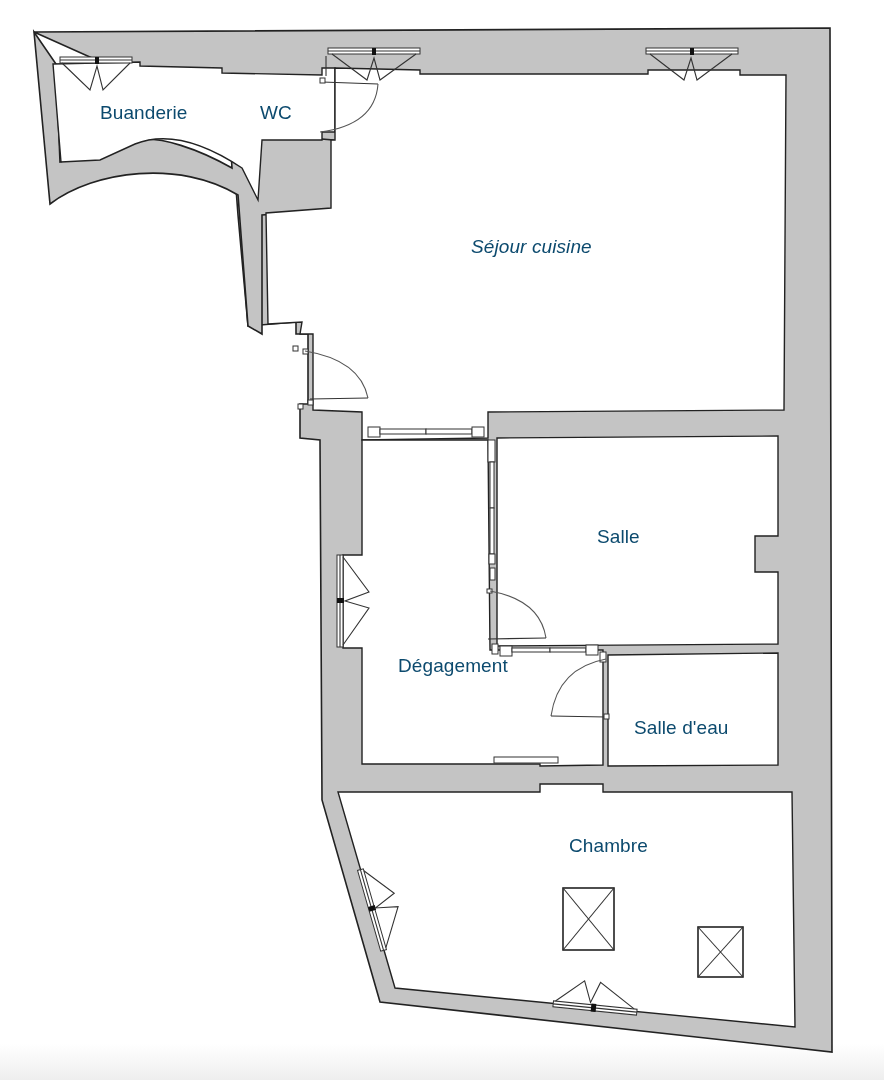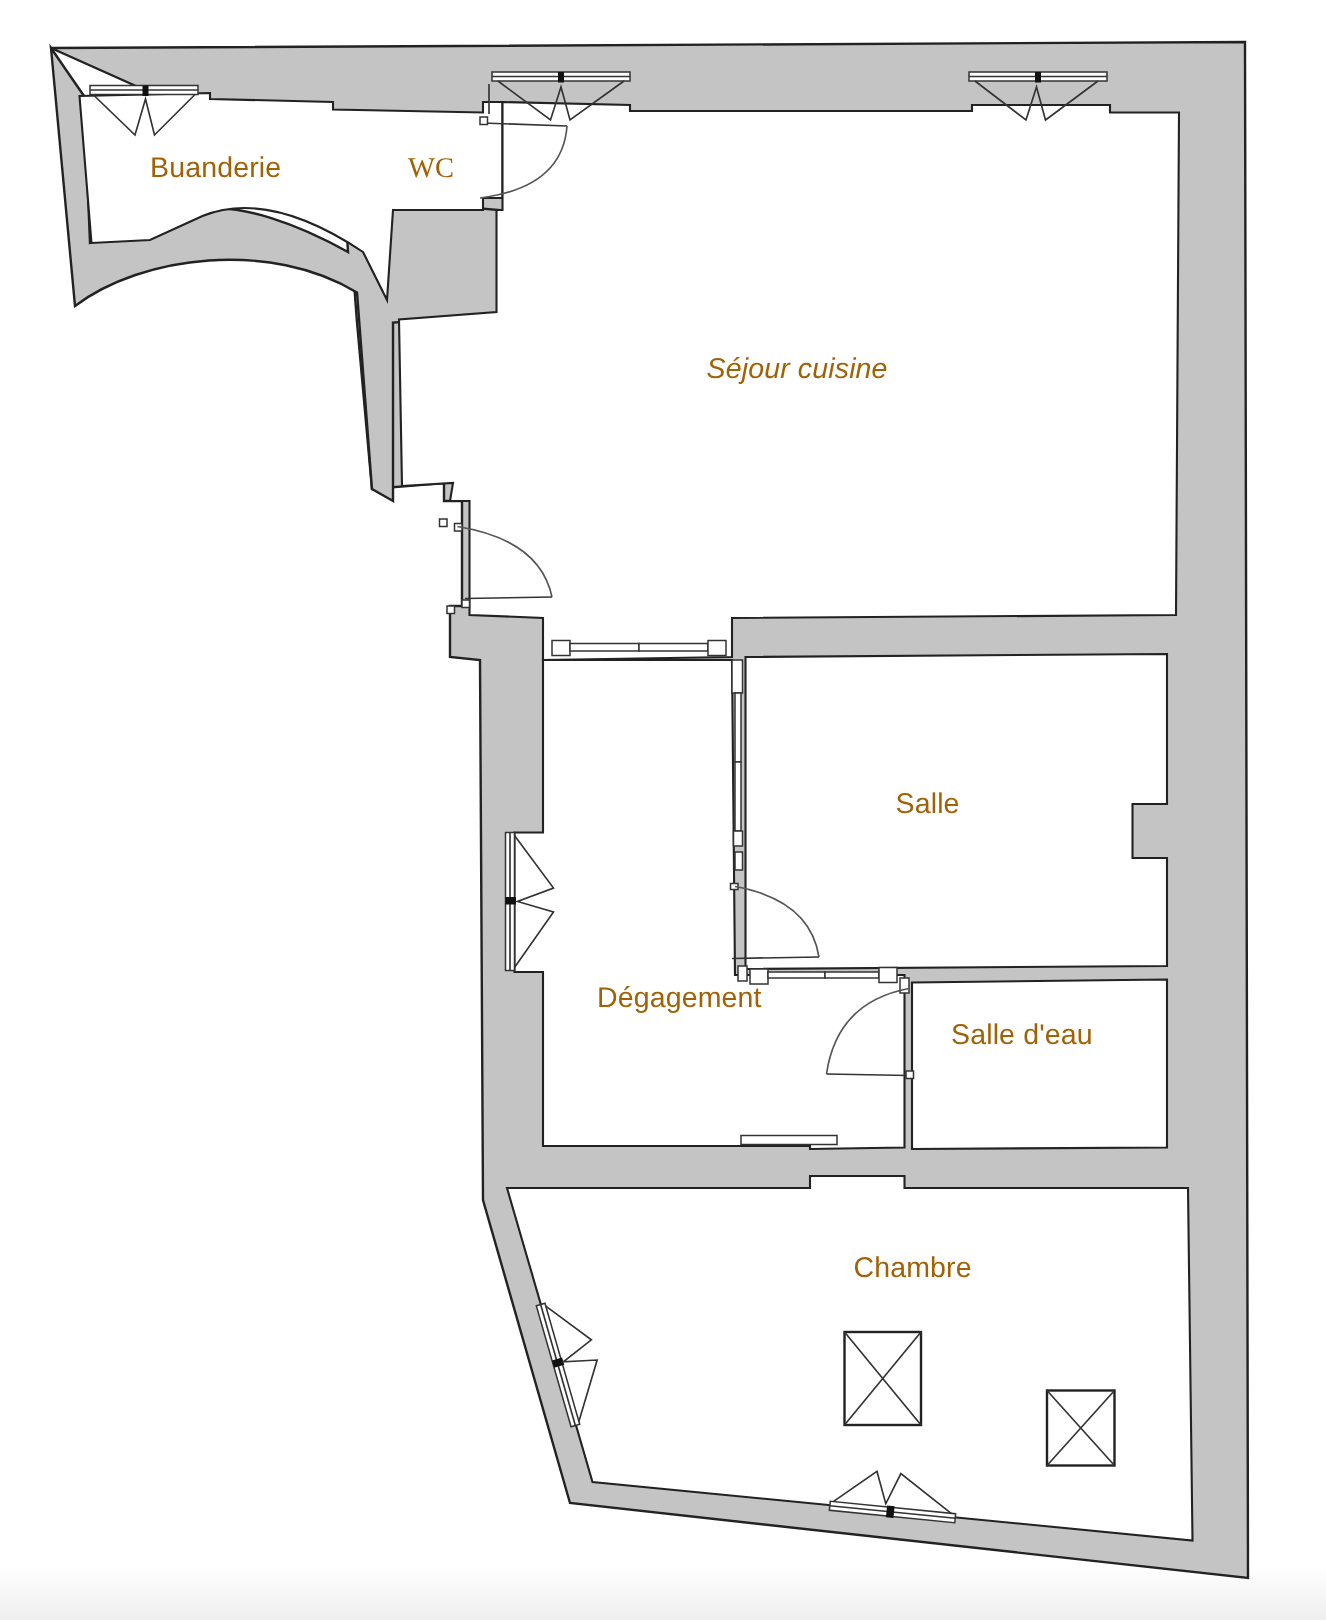--- a/index.html
+++ b/index.html
@@ -4,21 +4,21 @@
   <style>
     html, body { margin: 0; padding: 0; background: #ffffff; }
     body { width: 884px; height: 1080px; overflow: hidden; position: relative; font-family: "Liberation Sans", sans-serif; }
     #plan { position: absolute; left: 0; top: 0; width: 884px; height: 1080px; }
     .wall { fill: #c4c4c4; stroke: #222; stroke-width: 1.6; stroke-linejoin: miter; }
     .room-floor { fill: #ffffff; stroke: #222; stroke-width: 1.4; }
     .thin { fill: none; stroke: #333; stroke-width: 1.1; }
     .glass { fill: #ffffff; stroke: #333; stroke-width: 1; }
     .arc { fill: none; stroke: #555; stroke-width: 1.1; }
     .hinge { fill: #111; }
-    .room-label { position: absolute; font-size: 19px; color: #a16207; white-space: nowrap; letter-spacing: 0.1px; }
+    .room-label { position: absolute; font-size: 19px; color: #0c4a6e; white-space: nowrap; letter-spacing: 0.1px; }
     .bottom-fade { position: absolute; left: 0; bottom: 0; width: 884px; height: 36px; background: linear-gradient(#ffffff, #eeeeee); }
   </style>
 </head>
 <body>
 
 <div class="bottom-fade"></div>
 
 <svg id="plan" viewBox="0 0 884 1080" xmlns="http://www.w3.org/2000/svg">
 
   <g>
@@ -156,18 +156,18 @@
     </g>
     <g>
       <rect x="698" y="927" width="45" height="50" fill="#fff" stroke="#222" stroke-width="1.6"></rect>
       <line class="thin" x1="698" y1="927" x2="743" y2="977"></line>
       <line class="thin" x1="743" y1="927" x2="698" y2="977"></line>
     </g>
   </g>
 </svg>
 
 <div class="room-label" style="left:100px;top:102px;">Buanderie</div>
-<div class="room-label" style="left:272px;top:102px;font-family:Liberation Serif, serif;">WC</div>
+<div class="room-label" style="left:260px;top:102px;">WC</div>
 <div class="room-label" style="left:471px;top:236px;font-style:italic;">Séjour cuisine</div>
 <div class="room-label" style="left:597px;top:526px;">Salle</div>
 <div class="room-label" style="left:398px;top:655px;">Dégagement</div>
-<div class="room-label" style="left:634px;top:680px;text-align:center;">Salle d'eau</div>
+<div class="room-label" style="left:634px;top:717px;text-align:center;">Salle d'eau</div>
 <div class="room-label" style="left:541px;top:835px;margin-left:28px;">Chambre</div>
 
 </body></html>

